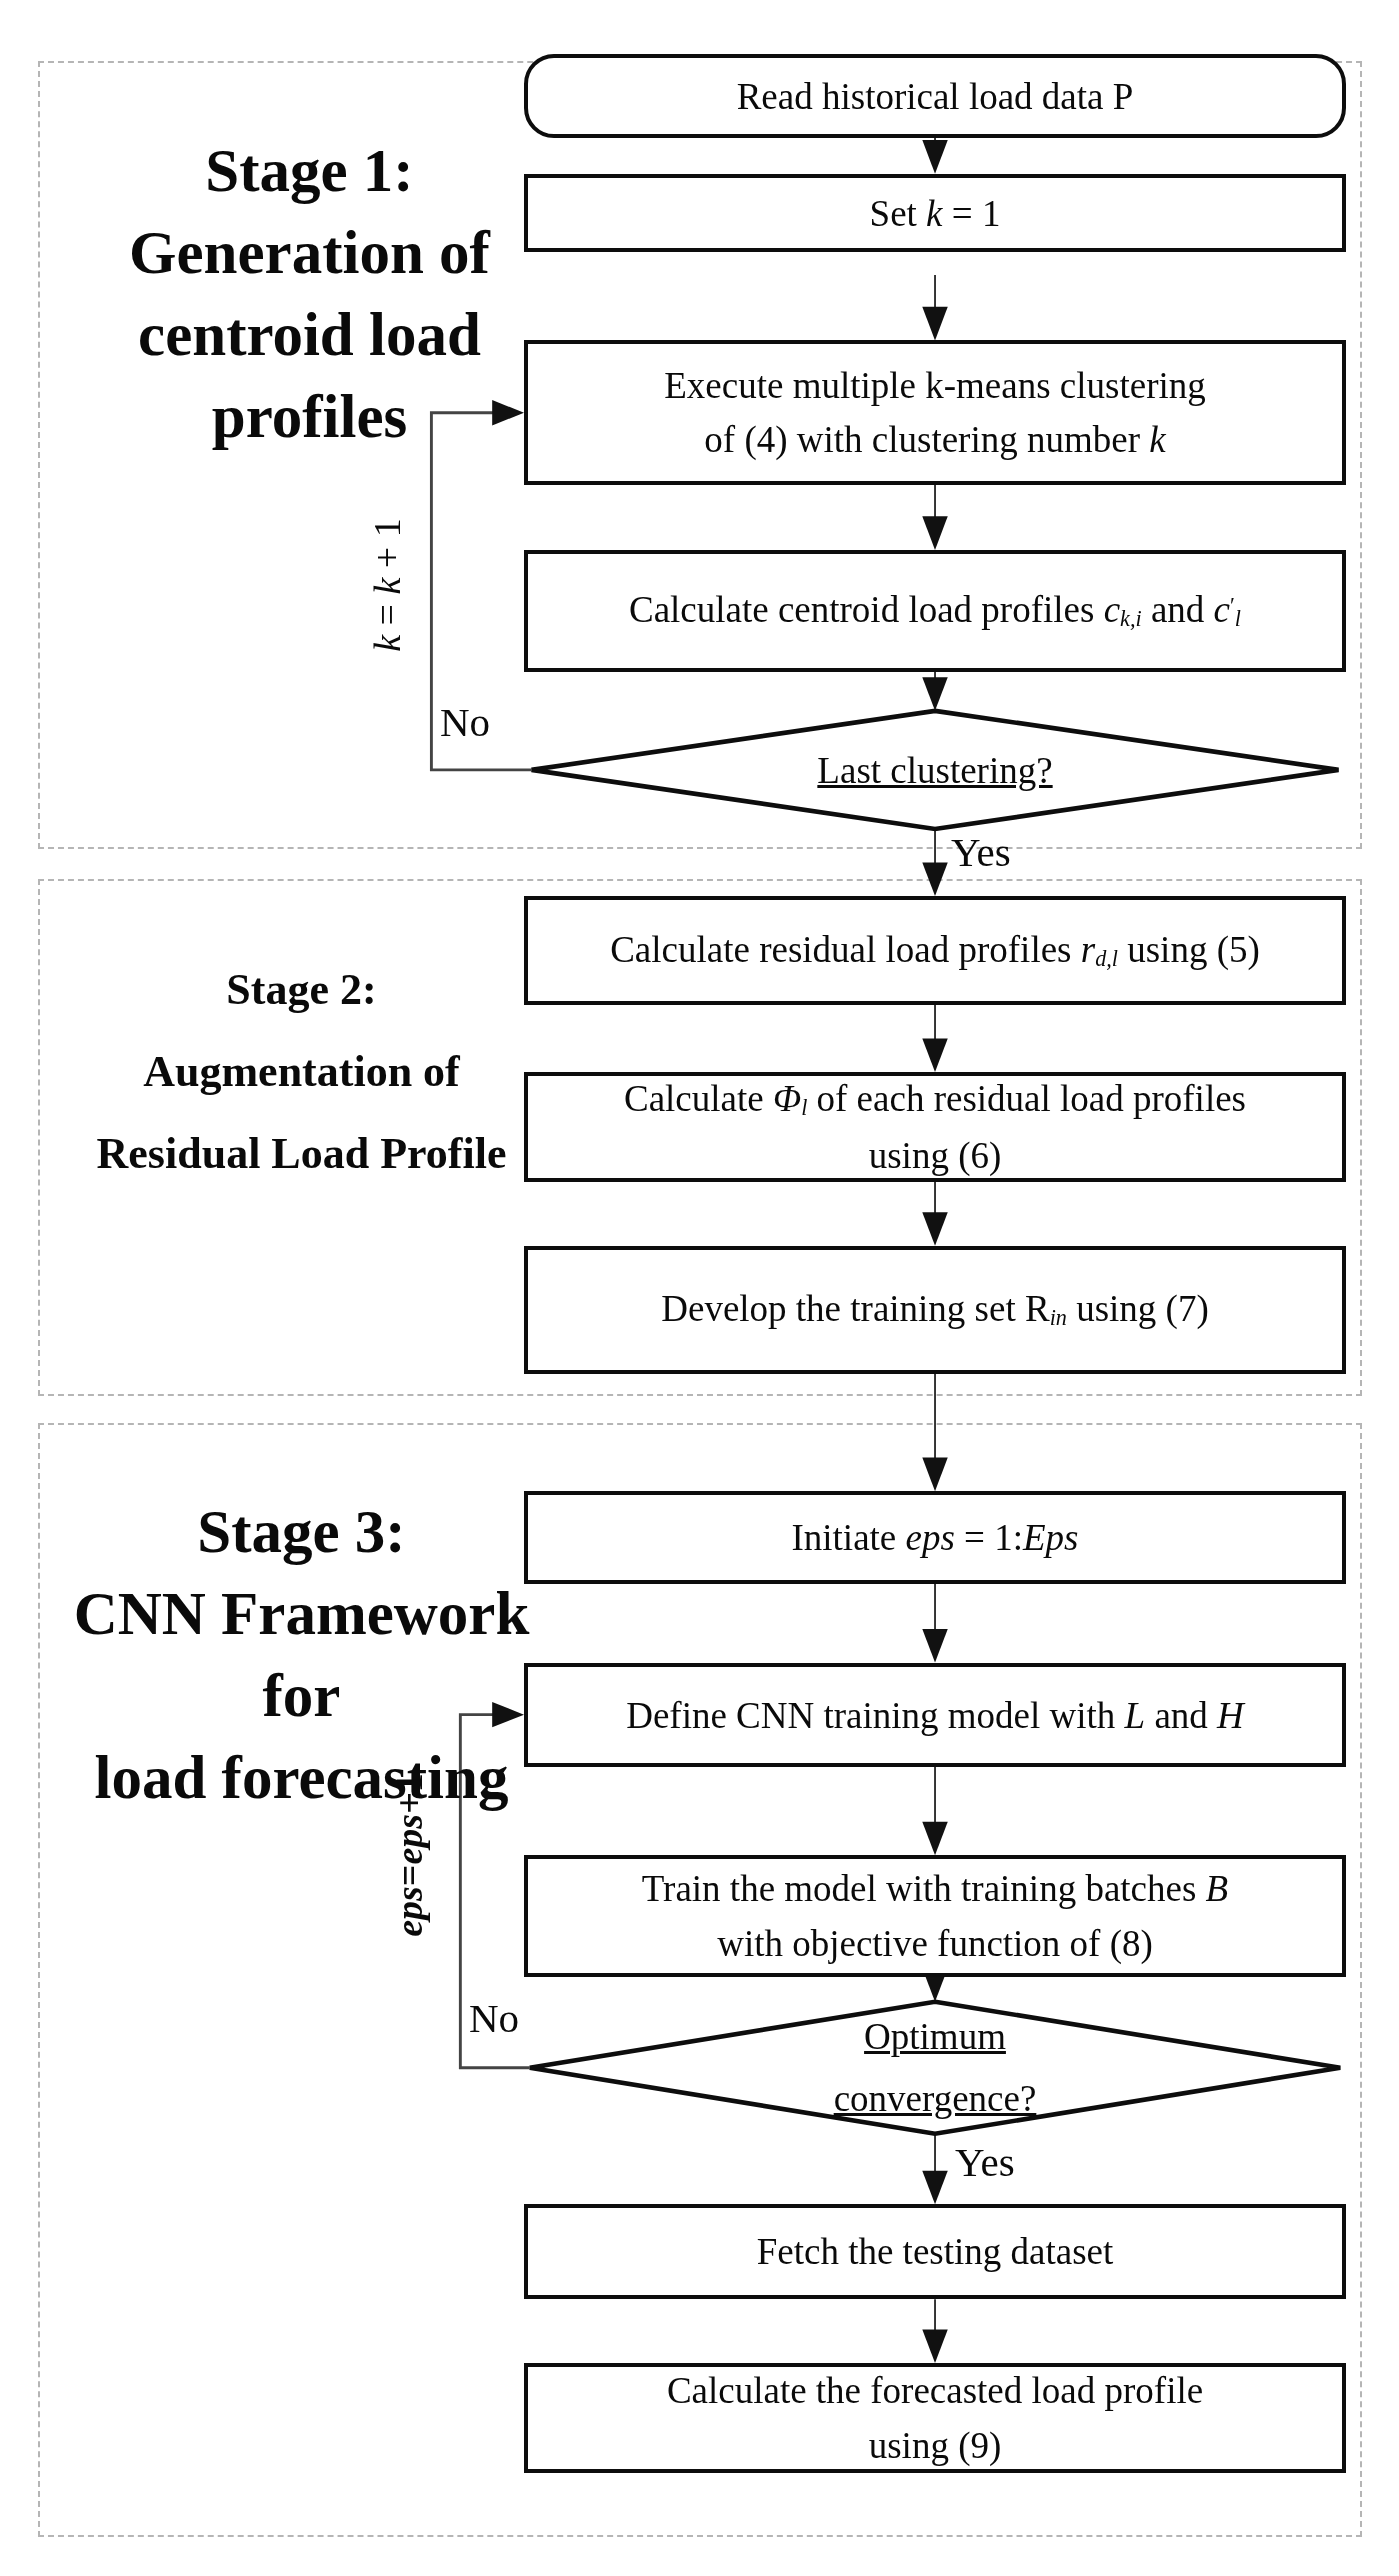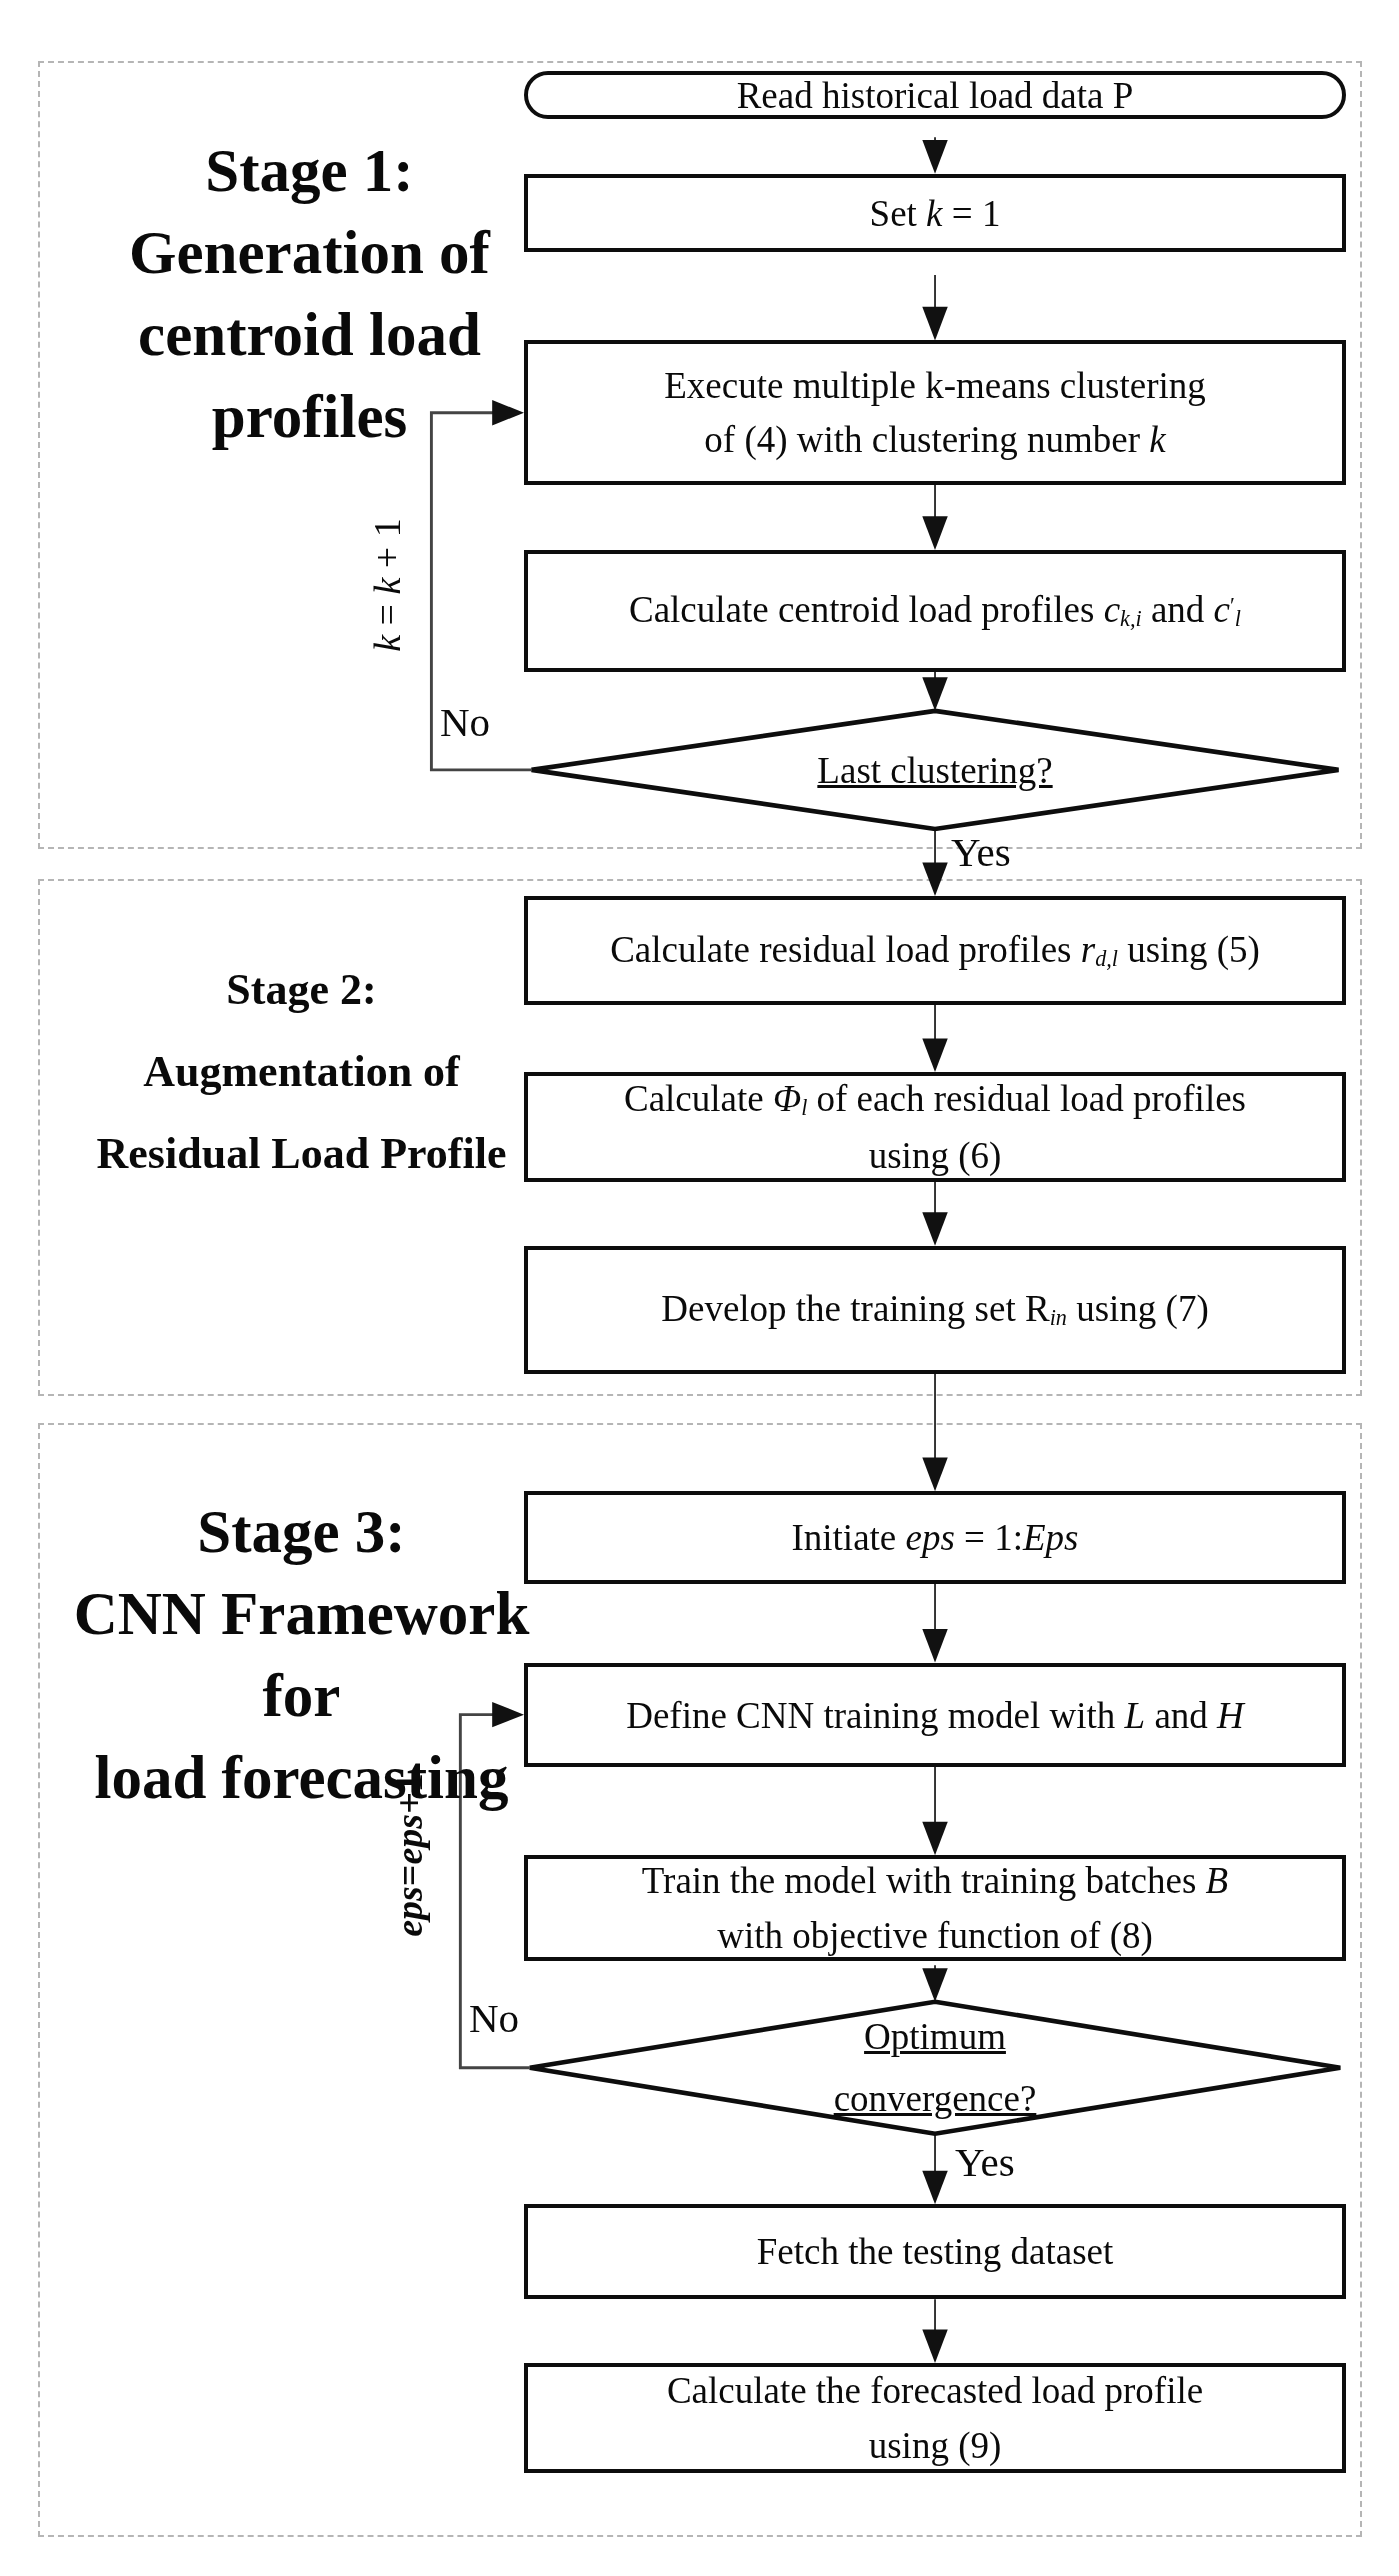--- a/index.html
+++ b/index.html
@@ -87,21 +87,21 @@
     <g stroke="#444444" stroke-width="5" fill="none">
       <polyline points="918,1330 745,1330 745,713 852,713"></polyline>
       <polyline points="915,3572 795,3572 795,2962 852,2962"></polyline>
     </g>
     <g fill="#111111">
       <polygon points="850,691 850,735 905,713"></polygon>
       <polygon points="850,2940 850,2984 905,2962"></polygon>
     </g>
   </svg>
 
-  <div class="node terminal" style="top:71px;height:48px">
+  <div class="node terminal" style="top:54px;height:84px">
     <div class="line"><span>Read historical load data P</span></div>
   </div>
   <div class="node" style="top:174px;height:78px">
     <div class="line"><span>Set </span><span class="i">k</span><span> = 1</span></div>
   </div>
   <div class="node" style="top:340px;height:145px">
     <div class="line"><span>Execute multiple k-means clustering</span></div>
     <div class="line"><span>of (4) with clustering number </span><span class="i">k</span></div>
   </div>
   <div class="node" style="top:550px;height:122px">
@@ -121,21 +121,21 @@
   <div class="node" style="top:1246px;height:128px">
     <div class="line"><span>Develop the training set R</span><span class="i sub">in</span><span> using (7)</span></div>
   </div>
 
   <div class="node" style="top:1491px;height:93px">
     <div class="line"><span>Initiate </span><span class="i">eps</span><span> = 1:</span><span class="i">Eps</span></div>
   </div>
   <div class="node" style="top:1663px;height:104px">
     <div class="line"><span>Define CNN training model with </span><span class="i">L</span><span> and </span><span class="i">H</span></div>
   </div>
-  <div class="node" style="top:1855px;height:106px">
+  <div class="node" style="top:1855px;height:122px">
     <div class="line"><span>Train the model with training batches </span><span class="i">B</span></div>
     <div class="line"><span>with objective function of (8)</span></div>
   </div>
   <div class="dnode" style="top:2004px;height:127px">
     <div class="line"><span>Optimum</span></div>
     <div class="line"><span>convergence?</span></div>
   </div>
   <div class="node" style="top:2204px;height:95px">
     <div class="line"><span>Fetch the testing dataset</span></div>
   </div>

